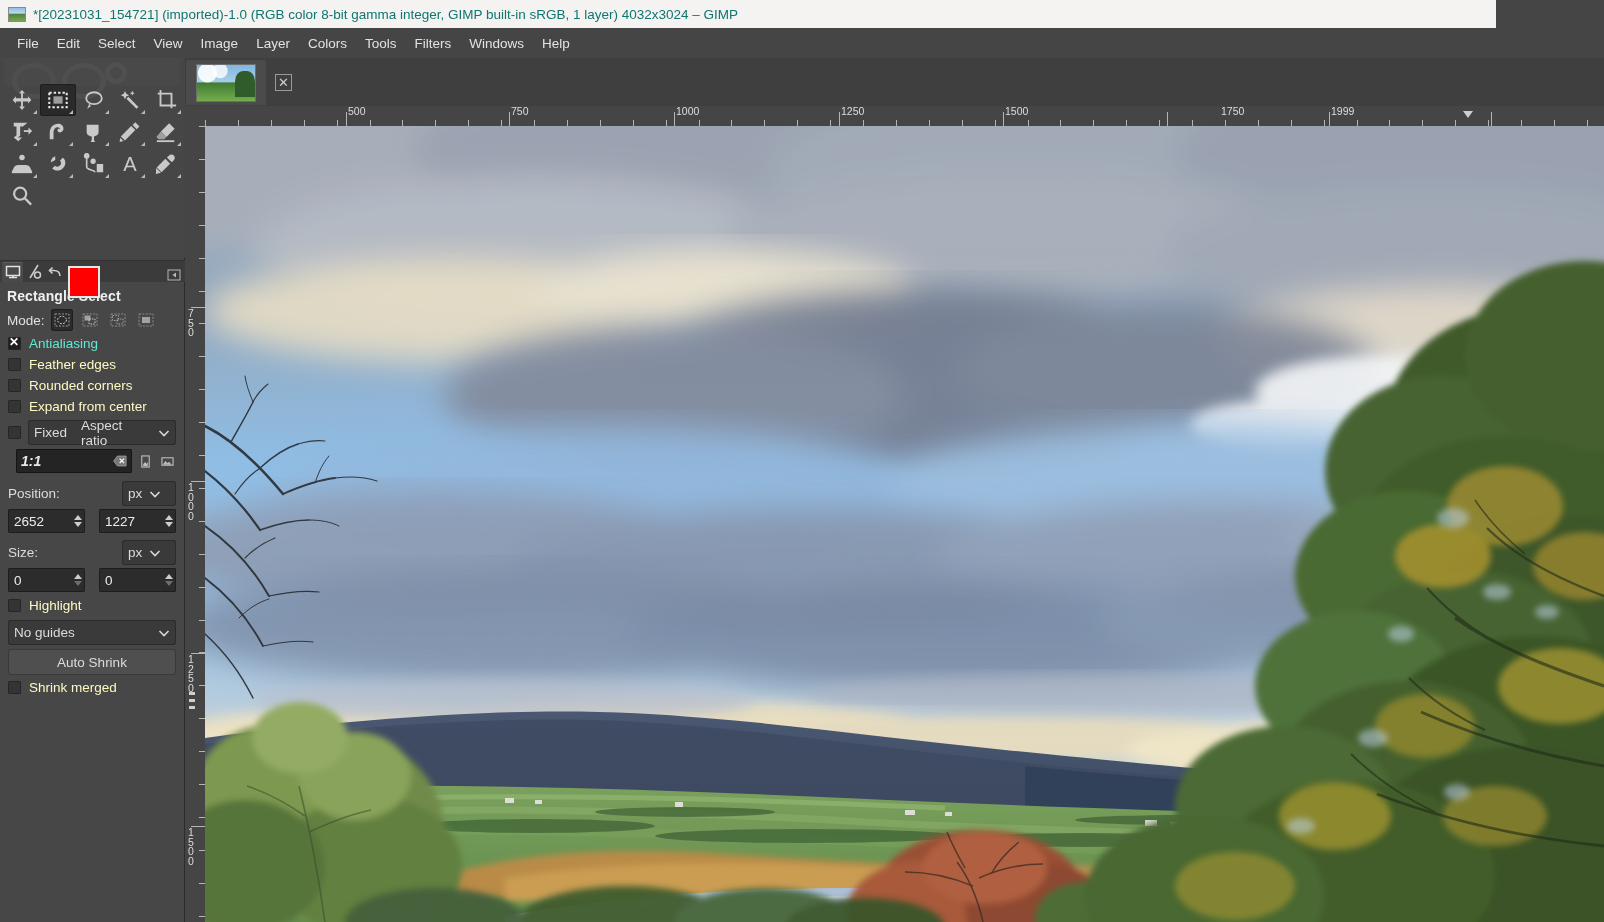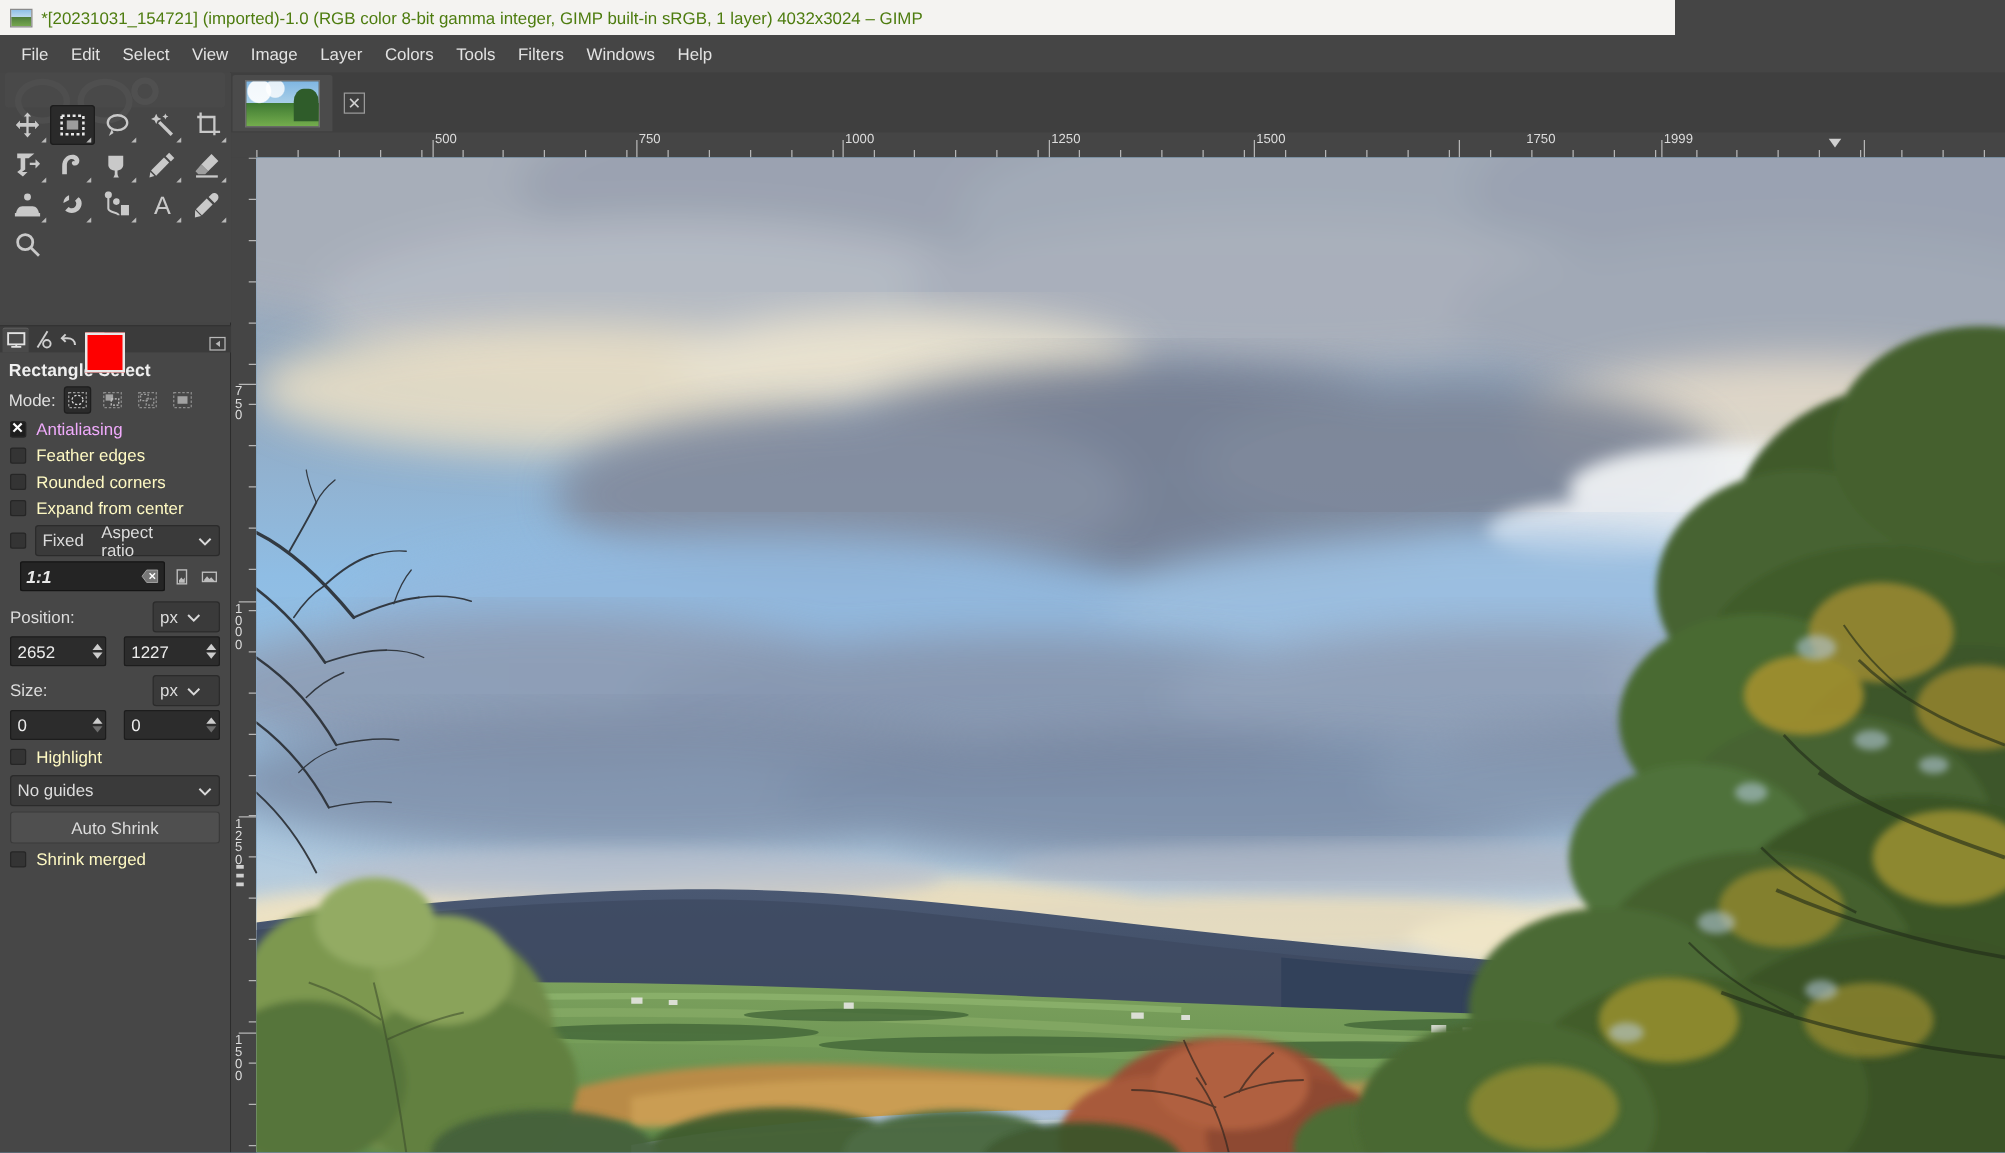--- a/index.html
+++ b/index.html
@@ -6,22 +6,22 @@
   html,body{ width:1604px; height:922px; overflow:hidden; }
   body{
     font-family:"Liberation Sans", sans-serif;
     background:#454545; color:#d5d5d5;
     -webkit-font-smoothing:antialiased;
   }
   #app{ position:relative; width:1604px; height:922px; }
 
   
   .titlebar{
-    position:absolute; left:0; top:0; width:1340px; height:28px;
-    background:#f4f3f1; color:#4d7c0f;
+    position:absolute; left:0; top:0; width:1496px; height:28px;
+    background:#f4f3f1; color:#0f766e;
     display:flex; align-items:center; gap:7px; padding-left:8px;
     font-size:13.5px; white-space:nowrap; overflow:hidden;
   }
   .title-thumb{
     width:18px; height:15px; flex:none; border:1px solid #8a8a8a;
     background:linear-gradient(#8fc0e8 0%,#bcd9ee 42%,#4f7d3c 43%,#76a74e 100%);
   }
 
   
   .menubar{
@@ -94,21 +94,21 @@
   .modebtn.active{ background:#2b2b2b; box-shadow:inset 0 0 0 1px #1e1e1e; }
   .modebtn svg{ width:16px;height:16px; }
 
   .chk{ display:flex; align-items:center; gap:8px; padding:3px 4px; cursor:default; }
   .box{ width:13px;height:13px;flex:none;border-radius:2px;background:#343434;
         box-shadow:inset 0 0 0 1px #262626; position:relative; }
   .box.checked{ background:#1e1e1e; }
   .box.checked:after{ content:"\2715"; position:absolute; left:1px; top:-2px;
      font-size:12px; color:#fff; font-weight:bold; line-height:15px;}
   .chk .lbl{ font-size:13.5px; color:#fef9c3; }
-  .chk.dim .lbl{ color:#f0abfc; }
+  .chk.dim .lbl{ color:#5eead4; }
 
   .combo{ background:#3a3a3a; border-radius:3px; box-shadow:inset 0 0 0 1px #2b2b2b;
           height:25px; display:flex; align-items:center; padding:0 6px; font-size:13.5px;
           color:#dcdcdc; }
   .combo .cv{ margin-left:auto; }
   .chev{ width:12px;height:12px; margin-left:7px; flex:none; }
 
   .fixedrow{ display:flex; align-items:center; gap:7px; padding:3px 4px; }
   .fixedrow .combo{ flex:1; gap:14px; }
 

